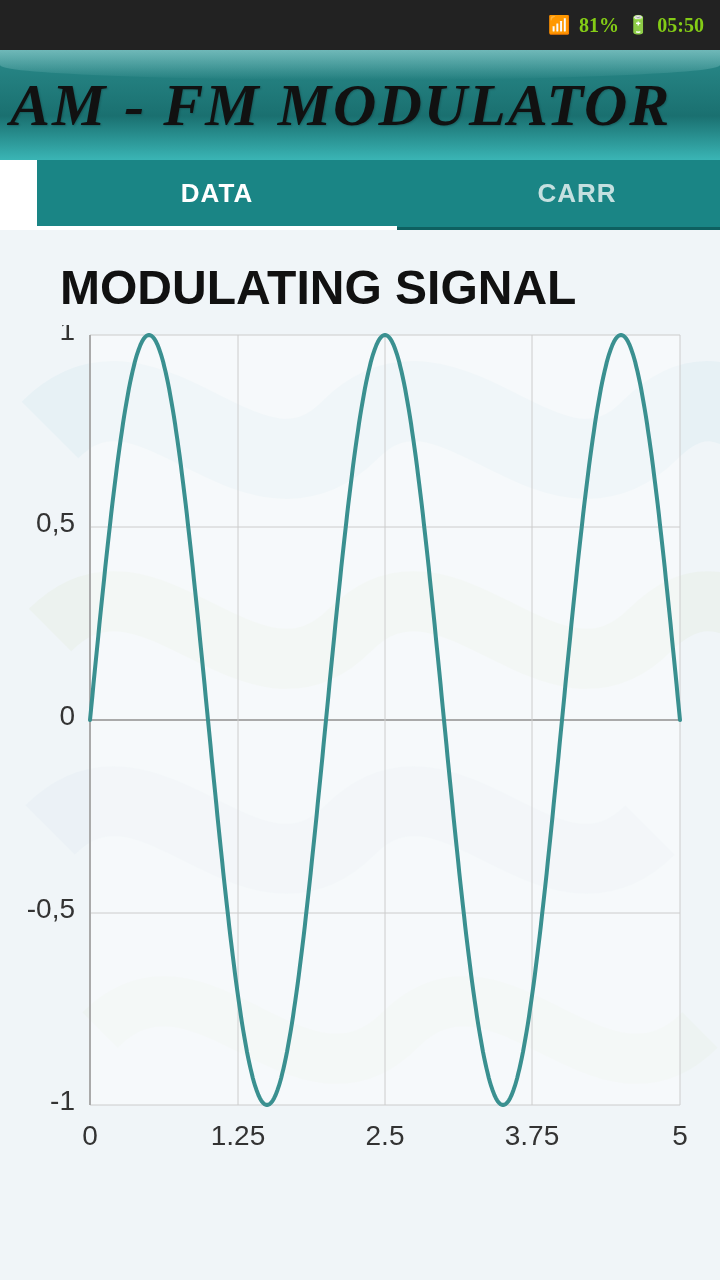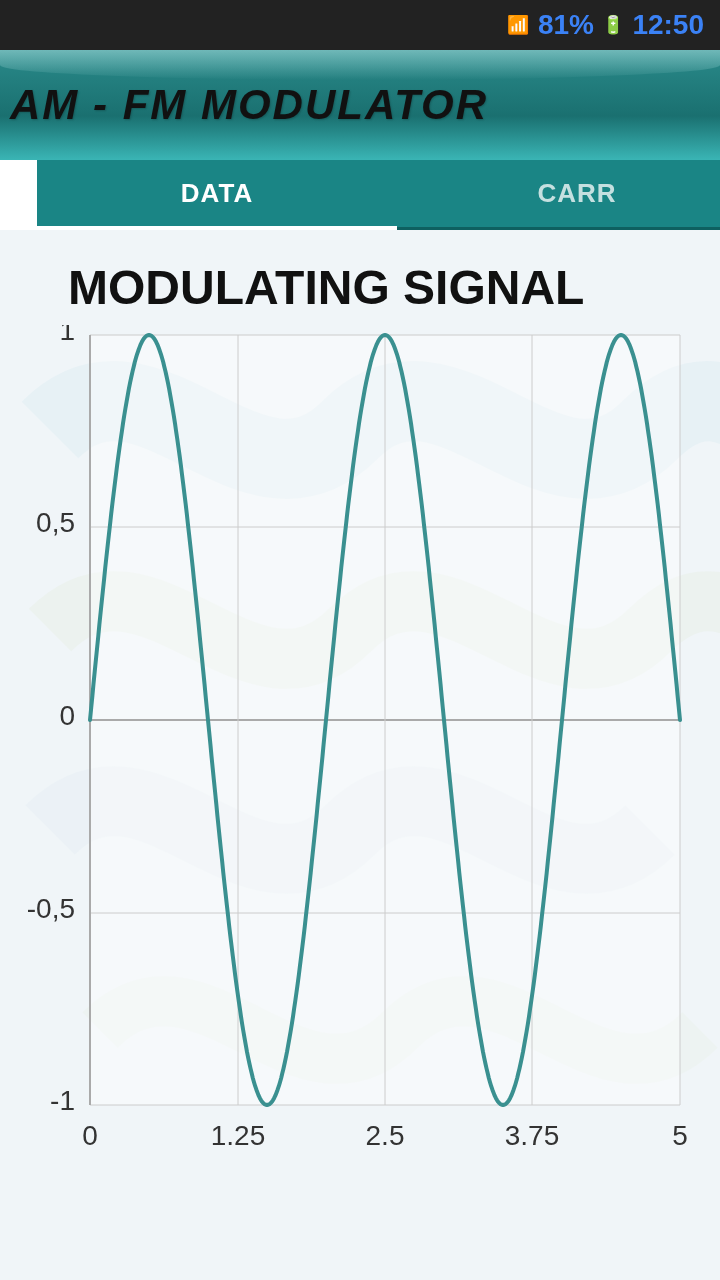--- a/index.html
+++ b/index.html
@@ -11,21 +11,21 @@
       width: 720px;
       height: 50px;
       background: #222;
       display: flex;
       align-items: center;
       justify-content: flex-end;
       padding: 0 16px;
       gap: 8px;
     }
     .status-icon { color: #fff; font-size: 18px; }
-    .status-text { color: #3b82f6; font-size: 28px; font-weight: bold; }
+    .status-text { color: #84cc16; font-size: 20px; font-weight: bold; font-family: Liberation Serif, serif; }
 
     
     #app-header {
       width: 720px;
       height: 110px;
       background: linear-gradient(180deg, #2a8a8a 0%, #1a7070 60%, #3ab5b5 100%);
       display: flex;
       align-items: center;
       justify-content: flex-start;
       padding-left: 10px;
@@ -34,27 +34,27 @@
     }
     #app-header::before {
       content: '';
       position: absolute;
       top: 0; left: 0; right: 0;
       height: 30px;
       background: linear-gradient(180deg, rgba(180,230,230,0.5) 0%, transparent 100%);
       border-radius: 0 0 60% 60%;
     }
     #app-title {
-      font-size: 42px;
+      font-size: 60px;
       font-weight: 900;
       color: #111;
       letter-spacing: 2px;
       font-style: italic;
       text-shadow: 1px 1px 2px rgba(0,0,0,0.2);
-      font-family: Liberation Sans, sans-serif;
+      font-family: Liberation Serif, serif;
     }
 
     
     #tab-bar {
       width: 720px;
       height: 70px;
       background: #1a8585;
       display: flex;
       align-items: stretch;
       border-bottom: 3px solid #0e6060;
@@ -102,21 +102,20 @@
 
     #chart-title {
       font-size: 48px;
       font-weight: 900;
       color: #111;
       font-family: 'Arial Black', Arial, sans-serif;
       text-align: left;
       padding: 30px 0 10px 60px;
       position: relative;
       z-index: 2;
-      margin-left: 8px;
     }
 
     #chart-container {
       position: relative;
       z-index: 2;
       width: 680px;
       height: 820px;
       margin: 0 auto;
     }
 
@@ -125,21 +124,21 @@
       height: 820px;
     }
   </style>
 </head>
 <body>
 
 <div id="status-bar">
   <span class="status-icon">📶</span>
   <span class="status-text">81%</span>
   <span class="status-icon">🔋</span>
-  <span class="status-text">12:50</span>
+  <span class="status-text">05:50</span>
 </div>
 
 <div id="app-header">
   <span id="app-title">AM - FM MODULATOR</span>
 </div>
 
 <div id="tab-bar">
   <div class="tab active">
     <span>DATA</span>
   </div>

